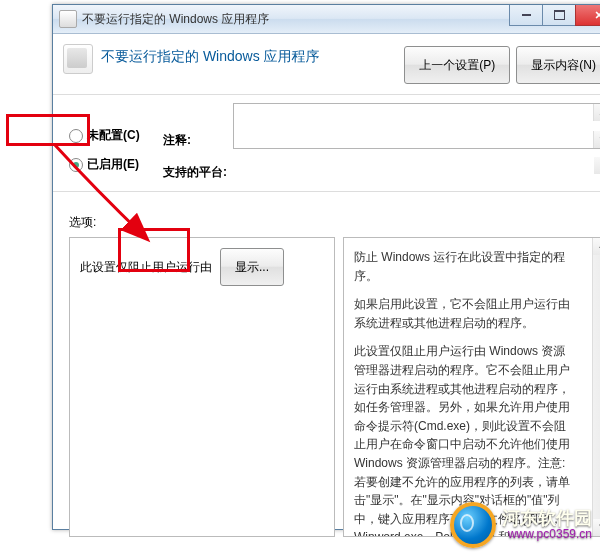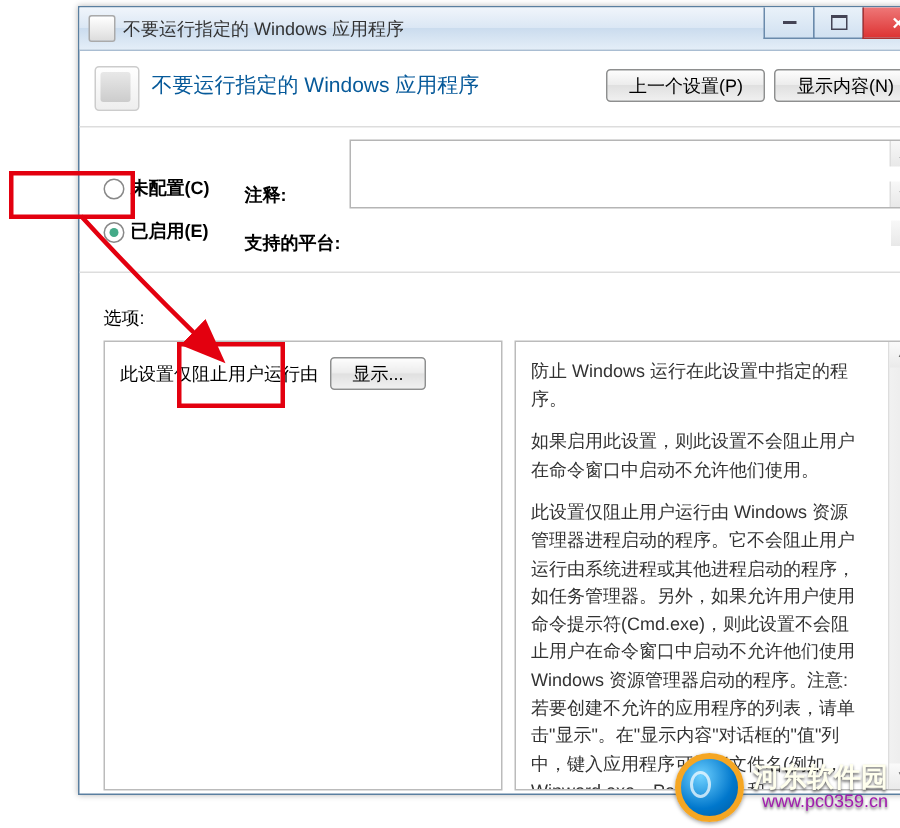--- a/index.html
+++ b/index.html
@@ -68,21 +68,21 @@
   .header-row .bigicon {
     width:28px;height:28px;flex:none;margin-right:8px;
     background:linear-gradient(#fff,#eee);border:1px solid #ccc;border-radius:3px;
     position:relative;
   }
   .header-row .bigicon::after{content:"";position:absolute;left:3px;top:3px;width:20px;height:20px;background:linear-gradient(#e8e8e8,#ccc);border-radius:2px;}
   .header-row .heading{font-size:14px;color:#075a9a;flex:1;padding-top:4px;}
   .navbtns{display:flex;gap:6px;padding-top:2px;}
   button.std {
     font-family:inherit;font-size:12px;
-    height:22px;padding:0 14px;
+    height:38px;padding:0 14px;
     background:linear-gradient(#fdfdfd,#ececec 48%,#e0e0e0 50%,#f0f0f0);
     border:1px solid #8e8f8f;border-radius:3px;
     color:#000;
     cursor:pointer;
   }
   .body-area {padding:8px 12px 0 16px;}
   .cfg-row{display:flex;align-items:flex-end;margin-bottom:6px;font-weight:bold;}
   .radios{width:94px;flex:none;}
   .radio-line{display:flex;align-items:center;margin:6px 0 12px;gap:4px;}
   .radio-circle{width:12px;height:12px;border:1px solid #888;border-radius:50%;background:#fff;flex:none;display:flex;align-items:center;justify-content:center;}
@@ -200,21 +200,21 @@
     <div class="lower">
       <div class="panel options">
         <div class="opt-row">
           <span>此设置仅阻止用户运行由</span>
           <button class="std">显示...</button>
         </div>
       </div>
       <div class="panel help-panel">
         <div class="help-text">
           <p>防止 Windows 运行在此设置中指定的程序。</p>
-          <p>如果启用此设置，则此设置不会阻止用户在命令窗口中启动不允许他们使用。</p>
+          <p>如果启用此设置，它不会阻止用户运行由系统进程或其他进程启动的程序。</p>
           <p>此设置仅阻止用户运行由 Windows 资源管理器进程启动的程序。它不会阻止用户运行由系统进程或其他进程启动的程序，如任务管理器。另外，如果允许用户使用命令提示符(Cmd.exe)，则此设置不会阻止用户在命令窗口中启动不允许他们使用 Windows 资源管理器启动的程序。注意: 若要创建不允许的应用程序的列表，请单击"显示"。在"显示内容"对话框的"值"列中，键入应用程序可执行文件名(例如，Winword.exe、Poledit.exe 和 Powerpnt.exe)。</p>
         </div>
         <div class="vscroll">
           <div class="sbtn">▲</div>
           <div class="sbtn">▼</div>
         </div>
       </div>
     </div>
   </div>
 </div>

